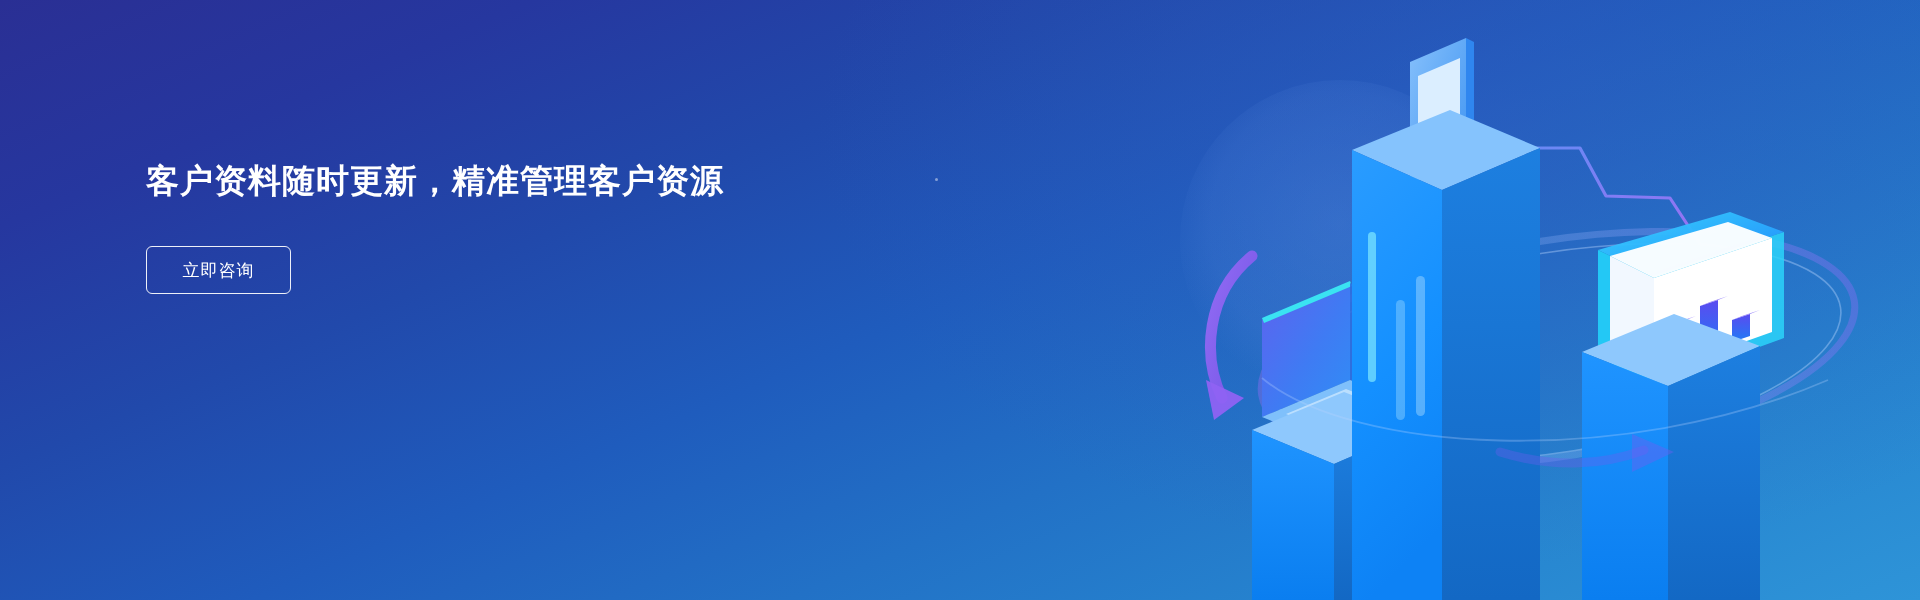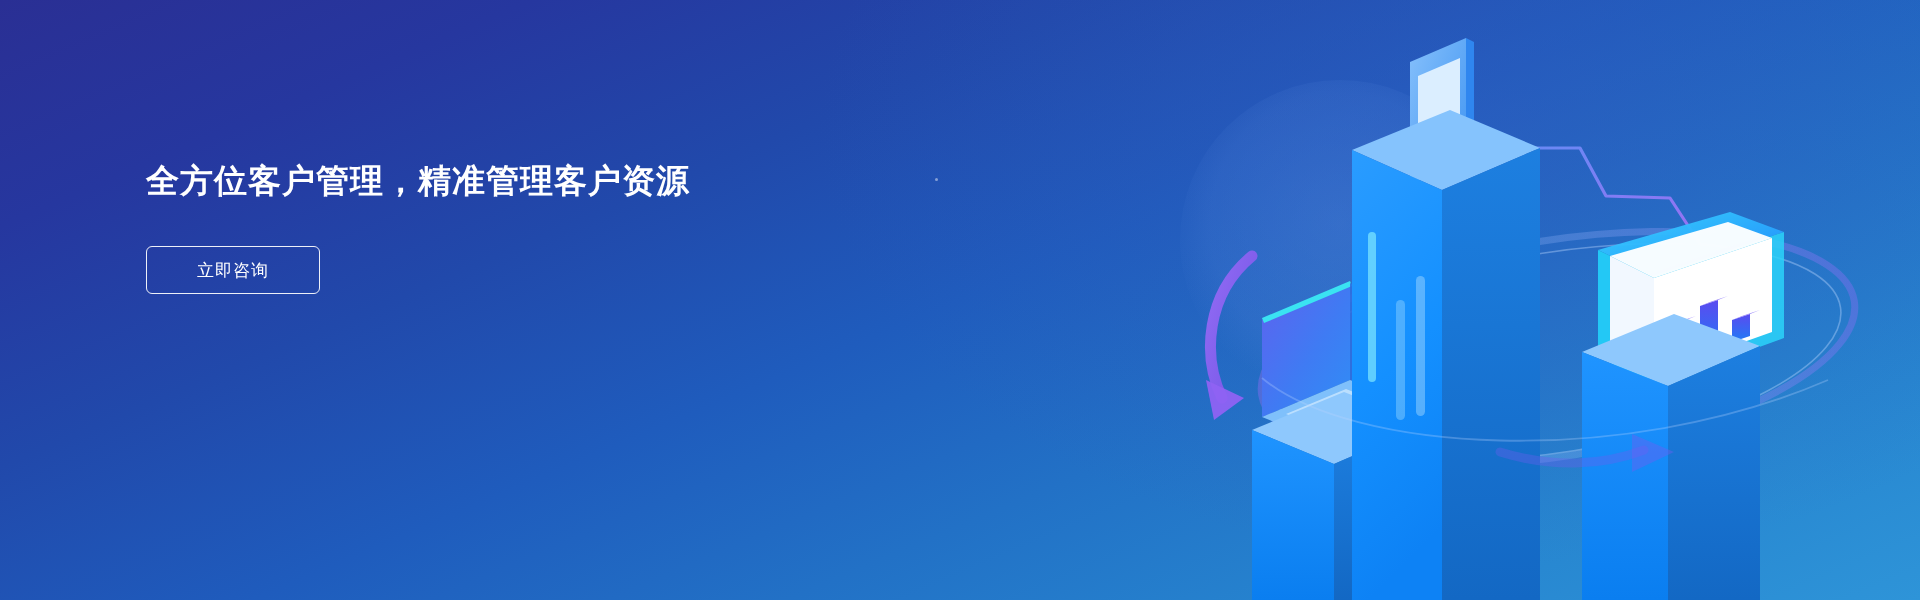--- a/index.html
+++ b/index.html
@@ -62,21 +62,21 @@
     color:#e7eefb;
     line-height:1.55;
     width:585px;
     letter-spacing:0.3px;
   }
   #cta {
     display:flex;
     align-items:center;
     justify-content:center;
     margin-top:45px;
-    width:174px; height:48px;
+    width:145px; height:48px;
     border:1.6px solid rgba(255,255,255,0.92);
     border-radius:6px;
     background:transparent;
     color:#ffffff;
     font-size:17px;
     letter-spacing:1px;
     cursor:pointer;
     font-family:Liberation Mono, monospace;
   }
 
@@ -90,21 +90,21 @@
 </style>
 </head>
 <body>
 
 <div id="banner">
 
   <div id="bg-blob"></div>
   <div id="bg-speck"></div>
 
   <div id="copy">
-    <h1 id="headline">全方位客户管理，精准管理客户资源</h1>
+    <h1 id="headline">客户资料随时更新，精准管理客户资源</h1>
 
 
     <button id="cta">立即咨询</button>
   </div>
 
   <div id="illustration">
     <svg viewBox="0 0 720 600" xmlns="http://www.w3.org/2000/svg">
       <defs>
         <linearGradient id="gPillarFront" x1="0" y1="0" x2="0" y2="1">
           <stop offset="0%" stop-color="#1f94ff"></stop>

